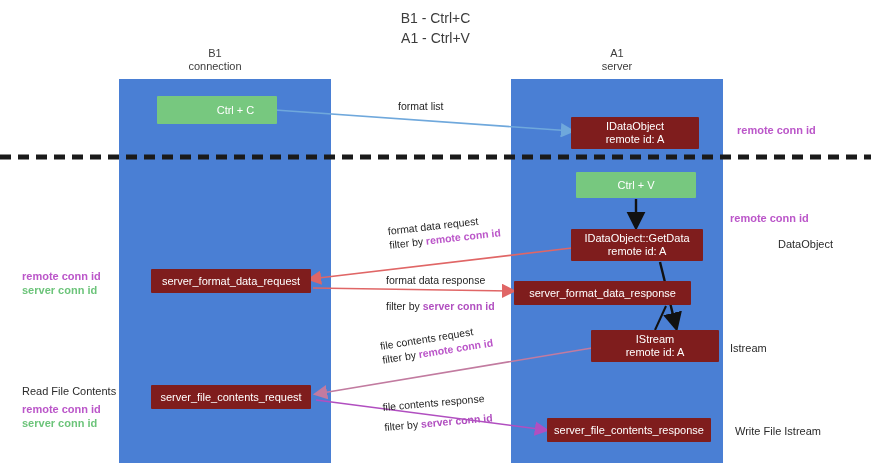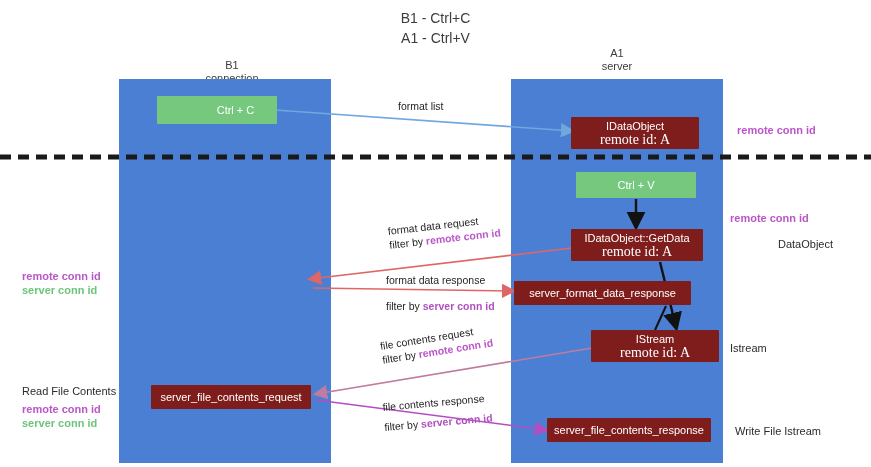--- a/index.html
+++ b/index.html
@@ -24,21 +24,21 @@
     align-items:center;
     justify-content:center;
     color:#ffffff;
     font-size:11px;
     line-height:13px;
     text-align:center;
     border-radius:1px;
   }
   .node.green{background:#77c87f;}
   .node.orange{background:#7f1d1d;}
-  .node .l2{font-size:14px;font-family:Liberation Serif, serif;}
+  .node .l2{font-size:11px;}
   .hdr{
     position:absolute;
     text-align:center;
     font-size:11px;
     line-height:13px;
     color:#3c3c3c;
   }
   .title{
     position:absolute;
     left:0;right:0;top:8px;
@@ -75,21 +75,21 @@
 </head>
 <body>
 
 <div id="stage">
 
   <div class="title">
     <div>B1 - Ctrl+C</div>
     <div>A1 - Ctrl+V</div>
   </div>
 
-  <div class="hdr" style="left:172px;top:47px;width:120px;margin-top:12px;">
+  <div class="hdr" style="left:155px;top:47px;width:120px;">
     <div>B1</div>
     <div>connection</div>
   </div>
   <div class="hdr" style="left:557px;top:47px;width:120px;">
     <div>A1</div>
     <div>server</div>
   </div>
 
   <div class="lane" style="left:119px;top:79px;width:212px;height:384px;"></div>
   <div class="lane" style="left:511px;top:79px;width:212px;height:384px;"></div>
@@ -145,20 +145,23 @@
 
   <div class="node green" style="left:576px;top:172px;width:120px;height:26px;">
     <div>Ctrl + V</div>
   </div>
 
   <div class="node orange" style="left:571px;top:229px;width:132px;height:32px;">
     <div>IDataObject::GetData</div>
     <div class="l2">remote id: A</div>
   </div>
 
+  <div class="node orange" style="left:151px;top:269px;width:160px;height:24px;">
+    <div>server_format_data_request</div>
+  </div>
 
   <div class="node orange" style="left:514px;top:281px;width:177px;height:24px;">
     <div>server_format_data_response</div>
   </div>
 
   <div class="node orange" style="left:591px;top:330px;width:128px;height:32px;">
     <div>IStream</div>
     <div class="l2">remote id: A</div>
   </div>
 

